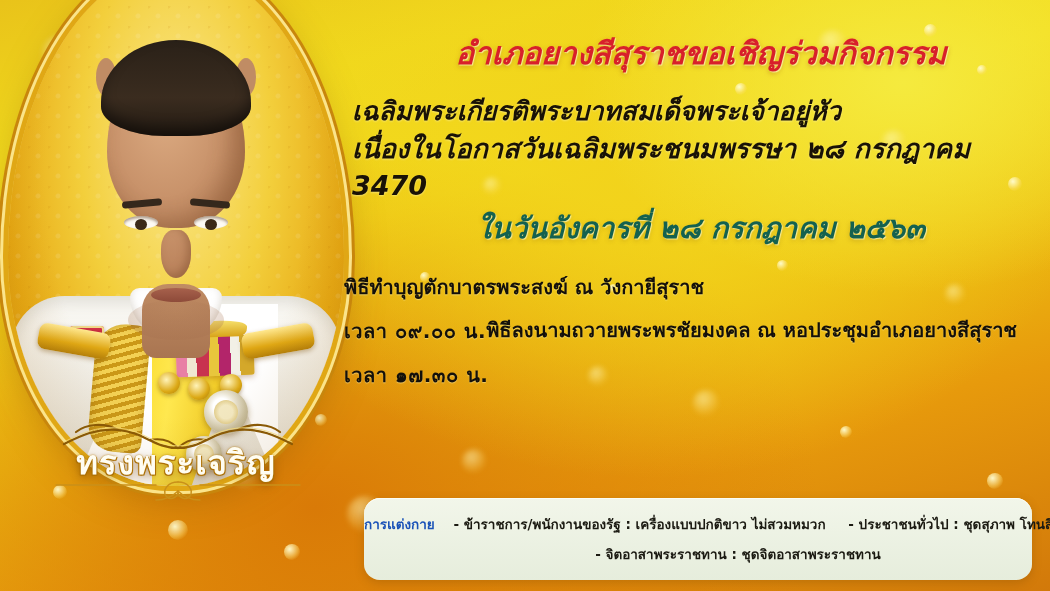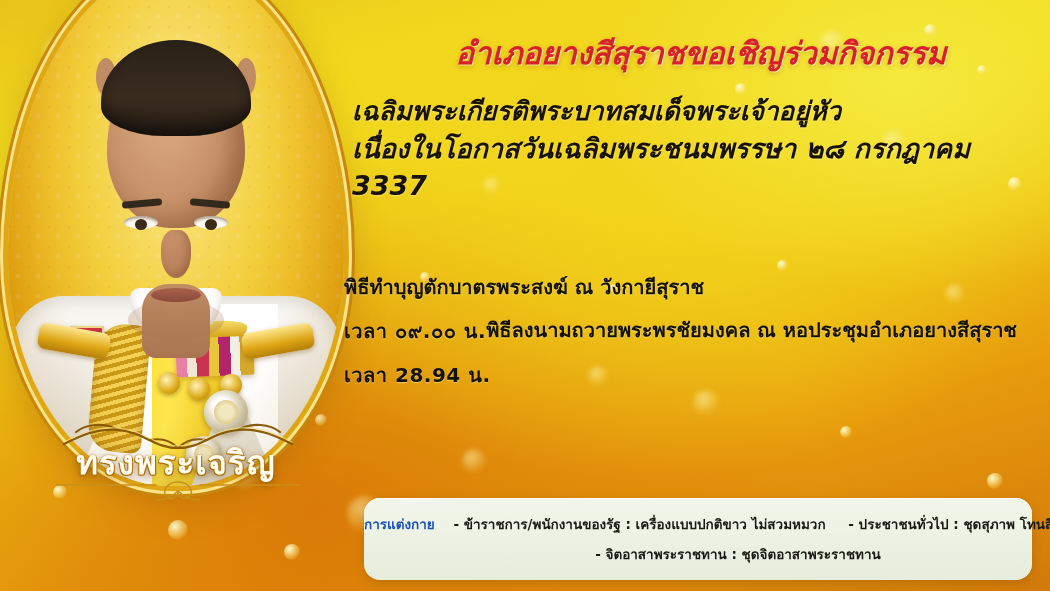--- a/index.html
+++ b/index.html
@@ -442,38 +442,39 @@
         <path d="M126 13 C 120 19, 112 22, 104 22"></path>
         <path d="M126 13 C 132 19, 140 22, 148 22"></path>
       </g>
     </svg>
   </div>
 
   <div class="headline">อำเภอยางสีสุราชขอเชิญร่วมกิจกรรม</div>
 
   <div class="subhead">
     <div class="l1">เฉลิมพระเกียรติพระบาทสมเด็จพระเจ้าอยู่หัว</div>
-    <div class="l2">เนื่องในโอกาสวันเฉลิมพระชนมพรรษา ๒๘ กรกฎาคม 3337</div>
+    <div class="l2">เนื่องในโอกาสวันเฉลิมพระชนมพรรษา ๒๘ กรกฎาคม 3470</div>
   </div>
 
+  <div class="date-line">ในวันอังคารที่ ๒๘ กรกฎาคม ๒๕๖๓</div>
 
   <div class="schedule">
     <div class="sched-row">
       <div class="sched-desc">
         <span>พิธีทำบุญตักบาตรพระสงฆ์ ณ วังกายีสุราช</span>
       </div>
     </div>
     <div class="sched-row">
       <div class="sched-time">เวลา ๐๙.๐๐ น.</div>
       <div class="sched-desc">
         <span>พิธีลงนามถวายพระพรชัยมงคล ณ หอประชุมอำเภอยางสีสุราช</span>
       </div>
     </div>
     <div class="sched-row">
-      <div class="sched-time">เวลา 28.94 น.</div>
+      <div class="sched-time">เวลา ๑๗.๓๐ น.</div>
       <div class="sched-desc">
       </div>
     </div>
   </div>
 
   <div class="dress-panel">
     <div class="dress-row r1">
       <span class="dress-label">การแต่งกาย</span>
       <span class="dress-seg">- ข้าราชการ/พนักงานของรัฐ : เครื่องแบบปกติขาว ไม่สวมหมวก</span>
       <span class="dress-seg">- ประชาชนทั่วไป : ชุดสุภาพ โทนสีเหลือง</span>

